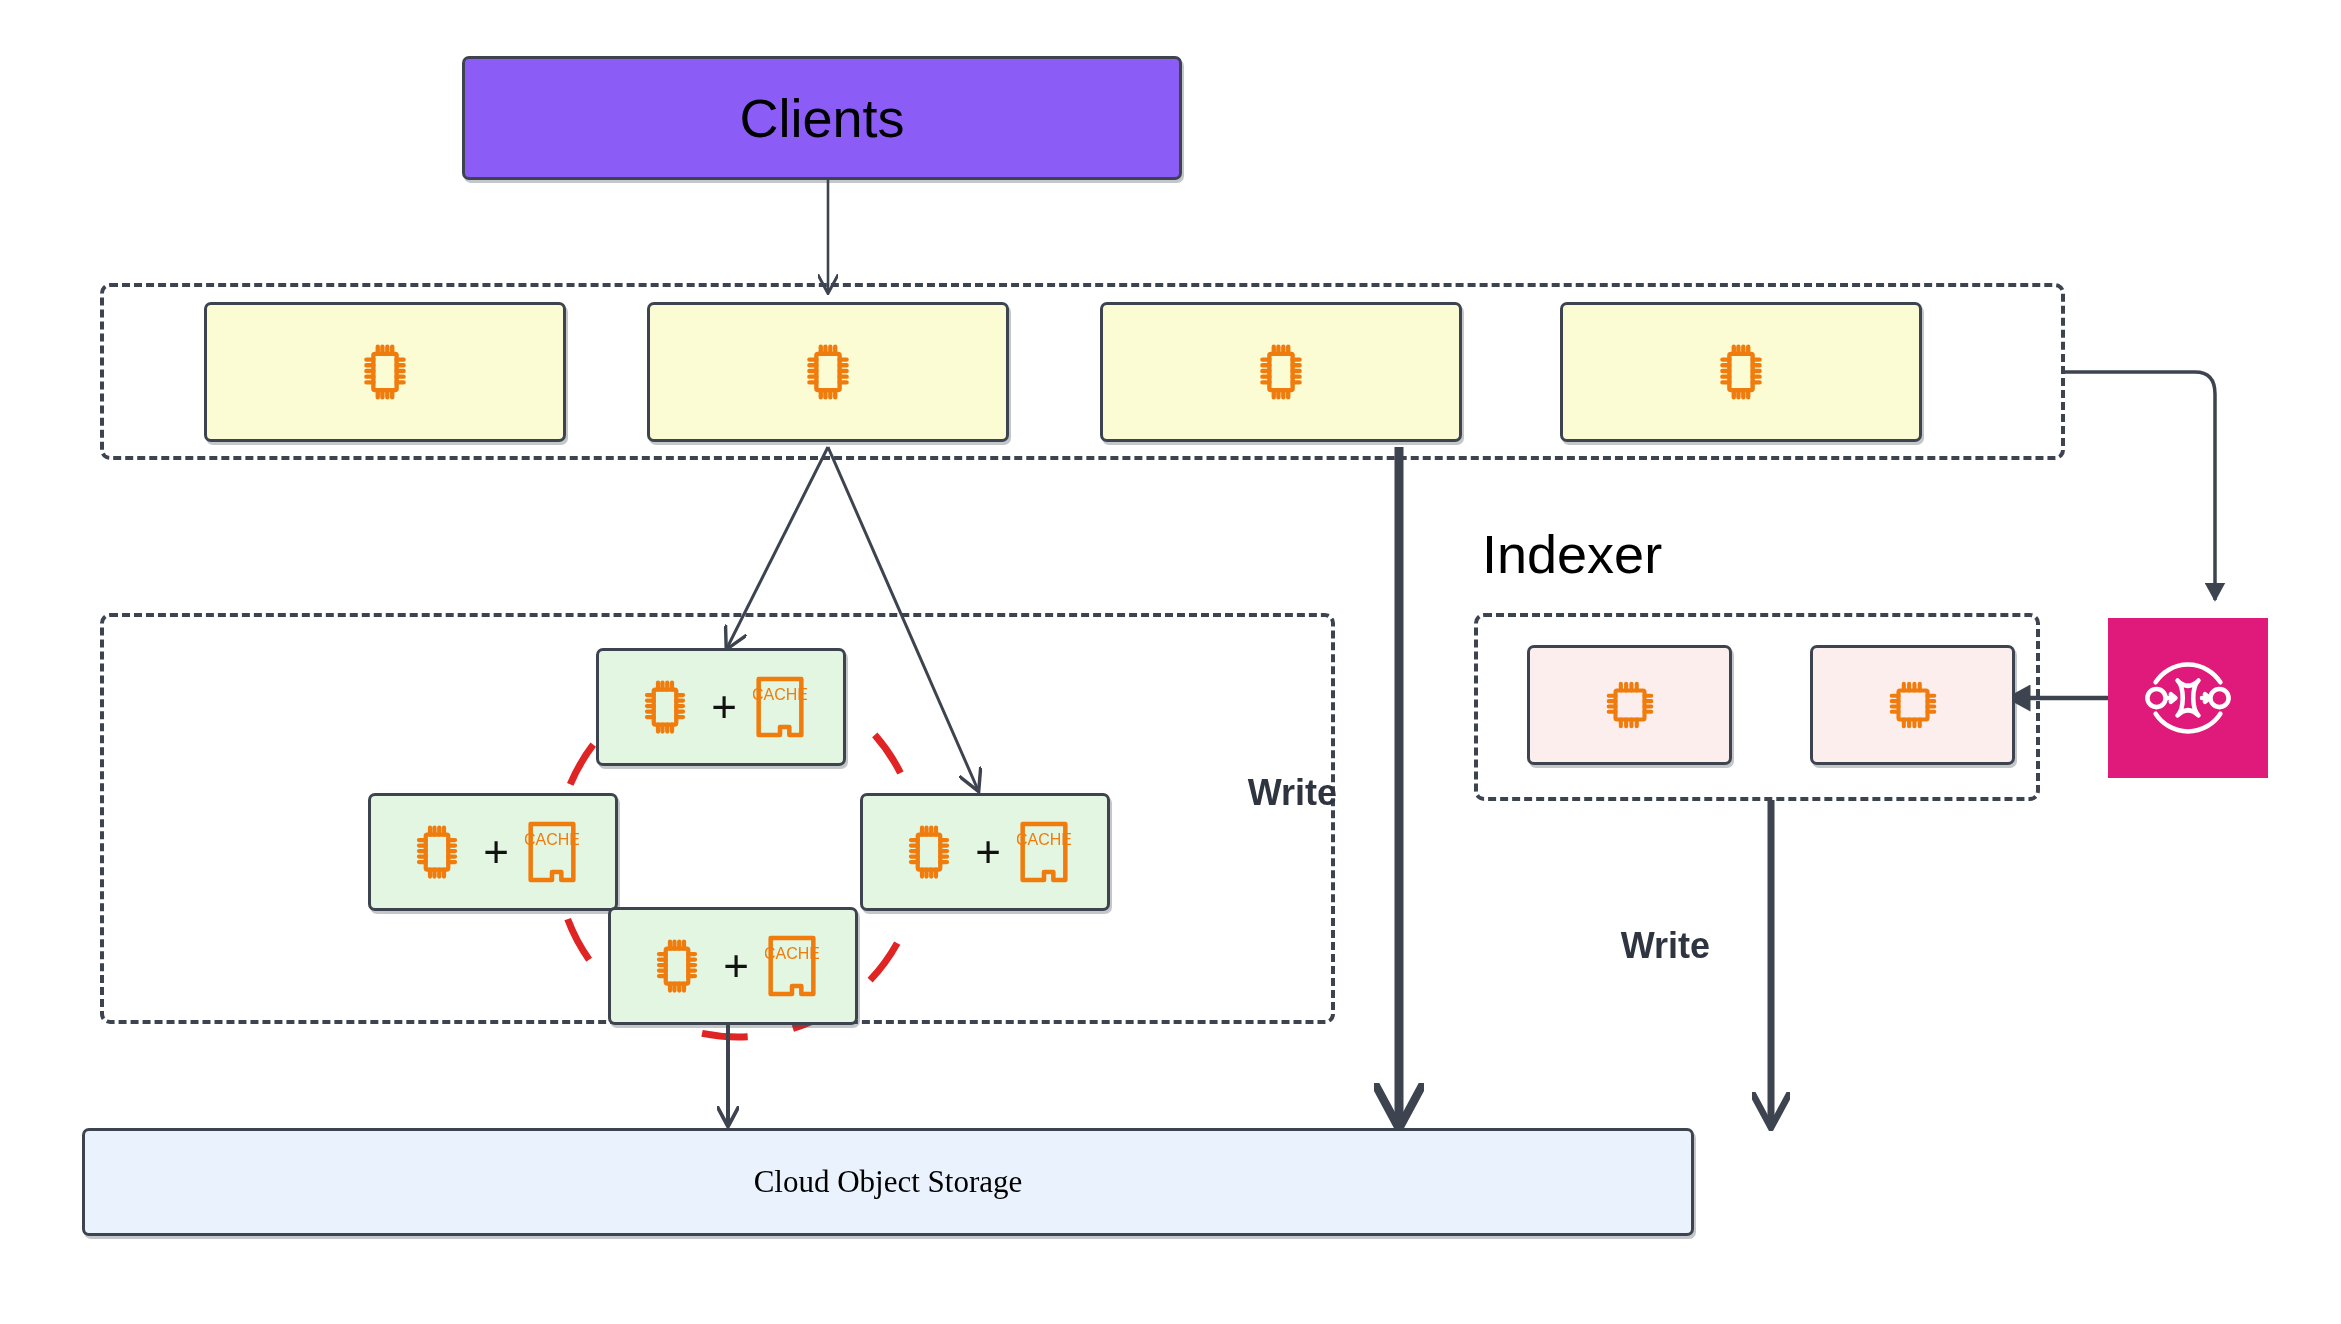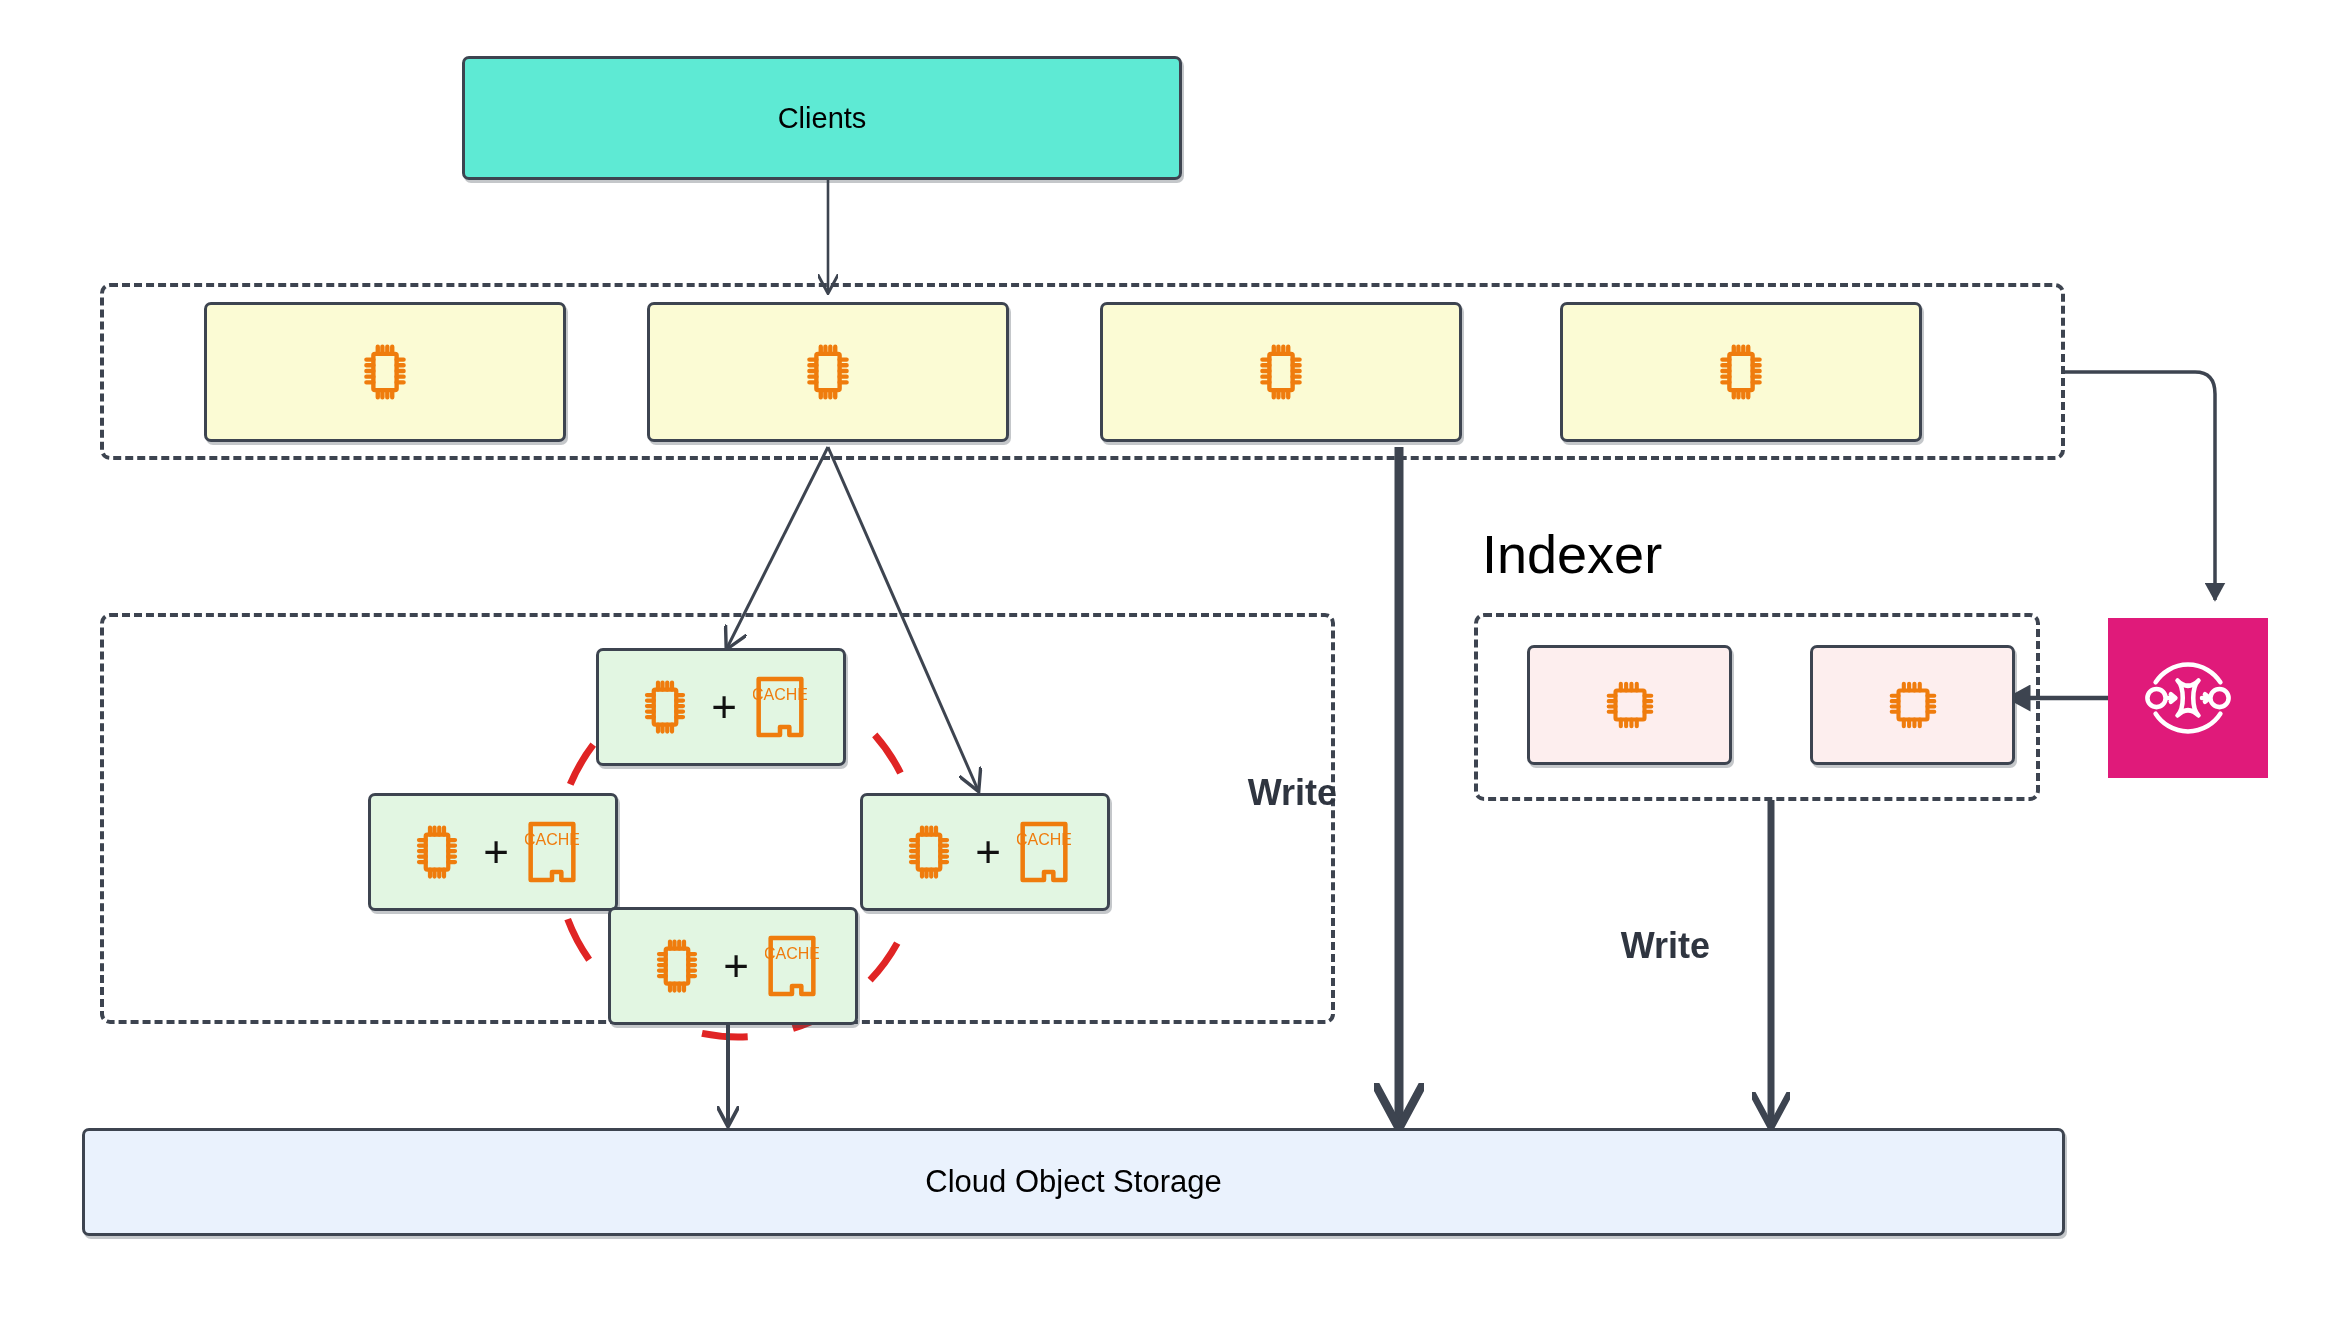--- a/index.html
+++ b/index.html
@@ -50,22 +50,22 @@
   }
   .group-title {
     position: absolute;
     color: #000000;
     white-space: nowrap;
     z-index: 6;
   }
 
   
   #clients-box {
-    background: #5eead4;
-    font-size: 29px;
+    background: #8b5cf6;
+    font-size: 54px;
     color: #000000;
   }
 
   
   .query-node {
     background: #fbfbd4;
   }
 
   
   .exec-node {
@@ -337,17 +337,17 @@
         <path d="M40 32 H44 M41.7 29.8 L44.3 32 L41.7 34.2"></path>
       </svg>
     </span>
   </div>
 
 
   <div class="edge-label" style="left:1337px; top:772px; transform:translateX(-100%);">Write</div>
 
   <div class="edge-label" style="left:1710px; top:925px; transform:translateX(-100%);">Write</div>
 
-  <div class="node" id="storage-bar" style="left:82px; top:1128px; width:1983px; height:108px;">
+  <div class="node" id="storage-bar" style="left:82px; top:1128px; width:1612px; height:108px;font-family:Liberation Serif, serif;">
     <span>Cloud Object Storage</span>
   </div>
 
 </div>
 
 </body></html>

